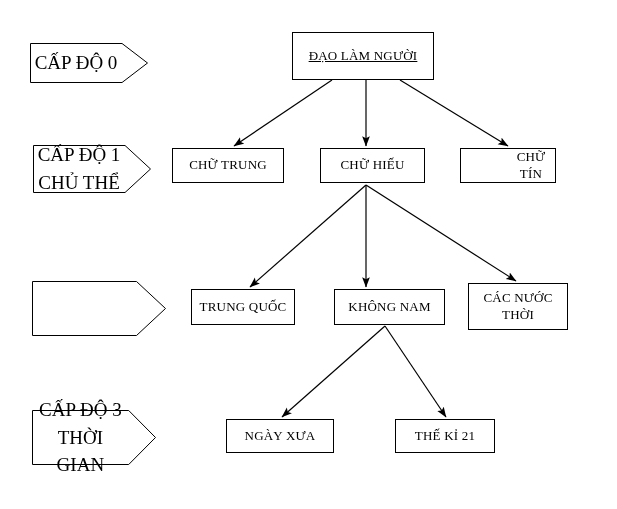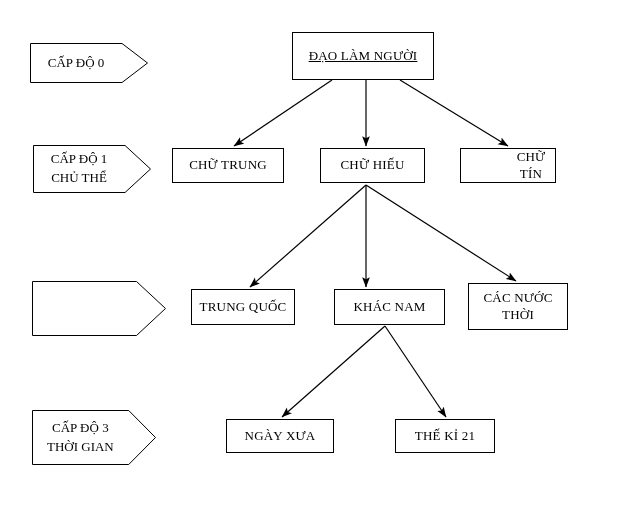--- a/index.html
+++ b/index.html
@@ -57,21 +57,21 @@
     top: 0;
     right: 22%;
     bottom: 0;
     display: flex;
     flex-direction: column;
     align-items: center;
     justify-content: center;
     text-align: center;
     color: #000000;
     font-family: "Liberation Serif", "DejaVu Serif", serif;
-    font-size: 13px;
+    font-size: 19px;
     line-height: 1.45;
     white-space: pre-line;
   }
 </style>
 </head>
 <body>
 
 <div id="canvas">
 
   <svg id="edges" viewBox="0 0 617 509" width="617" height="509" aria-hidden="true">
@@ -118,20 +118,20 @@
         <div class="tag-text">CẤP ĐỘ 3
 THỜI GIAN</div>
       </div>
     </div>
   <div id="node-layer">
       <div class="node" style="left: 292px; top: 32px; width: 142px; height: 48px; text-decoration: underline;">ĐẠO LÀM NGƯỜI</div>
       <div class="node" style="left: 172px; top: 148px; width: 112px; height: 35px;">CHỮ TRUNG</div>
       <div class="node" style="left: 320px; top: 148px; width: 105px; height: 35px;">CHỮ HIẾU</div>
       <div class="node" style="left: 460px; top: 148px; width: 96px; height: 35px; padding-left: 46px;">CHỮ TÍN</div>
       <div class="node" style="left: 191px; top: 289px; width: 104px; height: 36px;">TRUNG QUỐC</div>
-      <div class="node" style="left: 334px; top: 289px; width: 111px; height: 36px;">KHÁC NAM</div>
+      <div class="node" style="left: 334px; top: 289px; width: 111px; height: 36px;">KHÔNG NAM</div>
       <div class="node" style="left: 468px; top: 283px; width: 100px; height: 47px;">CÁC NƯỚC
 THỜI</div>
       <div class="node" style="left: 226px; top: 419px; width: 108px; height: 34px;">NGÀY  XƯA</div>
       <div class="node" style="left: 395px; top: 419px; width: 100px; height: 34px;">THẾ KỈ 21</div>
     </div>
 
 </div>
 
 </body></html>

